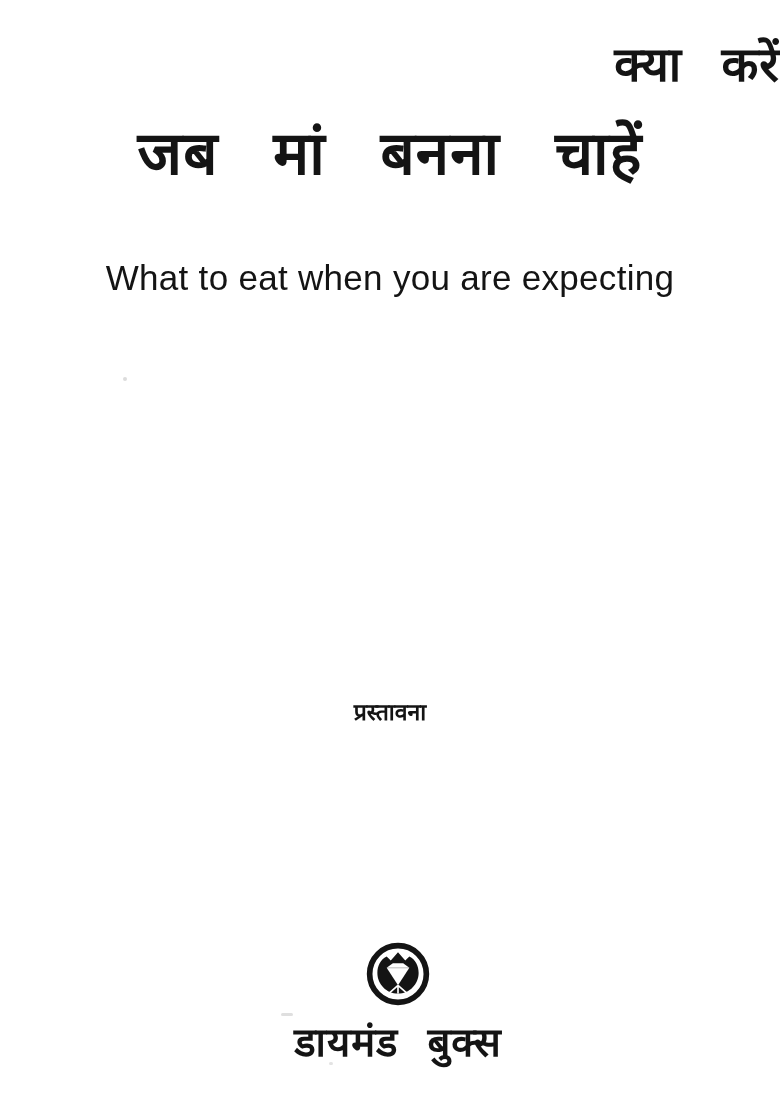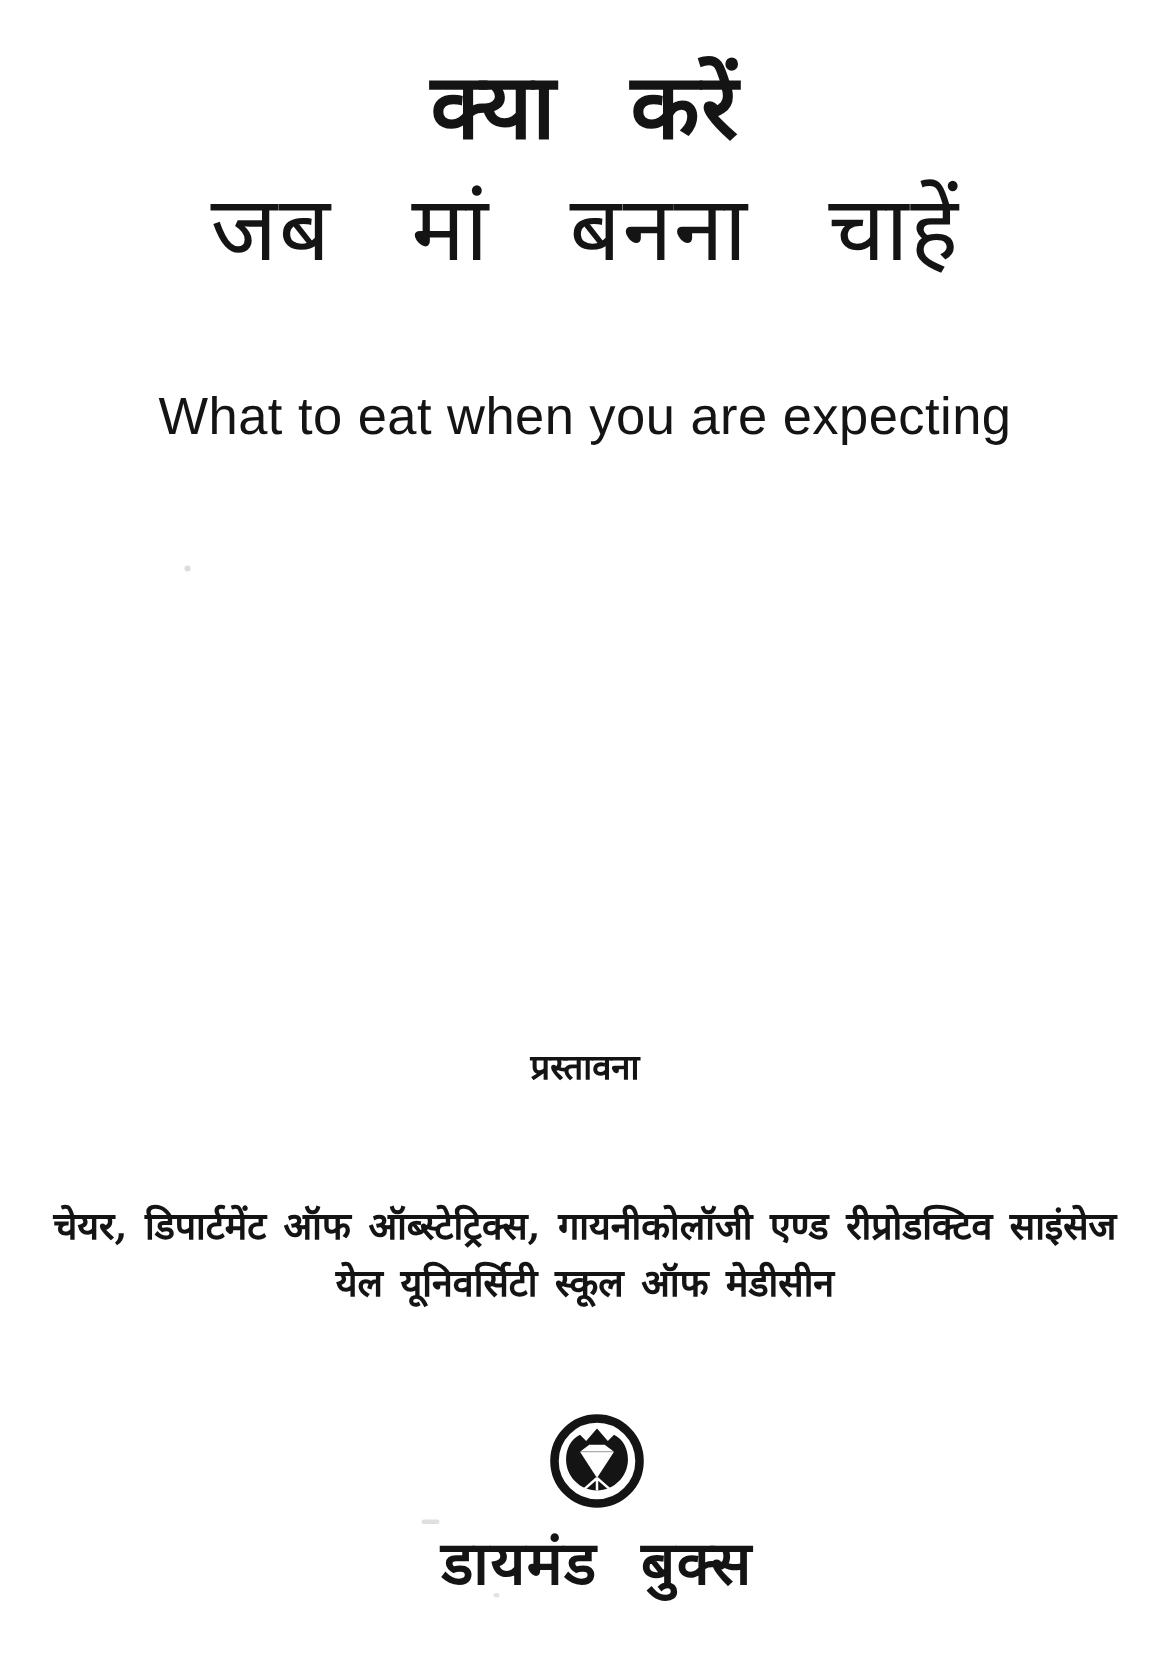--- a/index.html
+++ b/index.html
@@ -19,31 +19,32 @@
   }
   .centered-block {
     position: absolute;
     left: 0;
     right: 0;
     text-align: center;
   }
   
   .title-hi-1 {
     top: 36px;
-    font-size: 60px;
+    font-size: 48px;
     line-height: 1.2;
     font-weight: 800;
     word-spacing: 0.45em;
     letter-spacing: 1px;
+    text-align: right;
   }
   .title-hi-2 {
     top: 116px;
     font-size: 60px;
     line-height: 1.25;
-    font-weight: 400;
+    font-weight: 700;
     word-spacing: 0.55em;
     letter-spacing: 1px;
   }
   
   .title-en {
     top: 214px;
     font-size: 35px;
     font-family: "Liberation Sans", "DejaVu Sans", sans-serif;
     font-weight: 500;
     letter-spacing: 0.3px;
@@ -123,24 +124,20 @@
 
   <div class="centered-block title-hi-2">जब मां बनना चाहें</div>
 
   <div class="centered-block title-en">What to eat when you are expecting</div>
 
 
   <div class="centered-block preface">
     <div class="preface-label">प्रस्तावना</div>
   </div>
 
-  <div class="centered-block affiliation">
-    <div>चेयर, डिपार्टमेंट ऑफ ऑब्स्टेट्रिक्स, गायनीकोलॉजी एण्ड रीप्रोडक्टिव साइंसेज</div>
-    <div>येल यूनिवर्सिटी स्कूल ऑफ मेडीसीन</div>
-  </div>
 
   <div class="centered-block publisher">
     <span class="publisher-logo">
       <svg viewBox="0 0 64 64" width="66" height="66" aria-hidden="true">
 
         <circle cx="32" cy="32" r="27.5" fill="none" stroke="#141414" stroke-width="5.5"></circle>
 
         <path d="M 12,31
                  C 12,24 15,18 21,15
                  L 25,19 L 32,11 L 39,19 L 43,15

